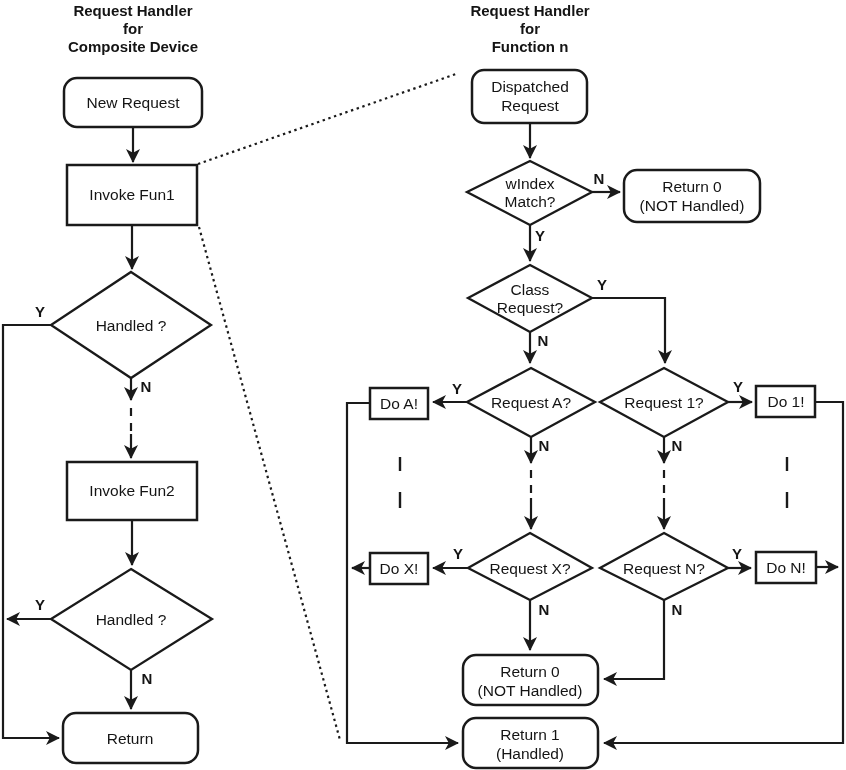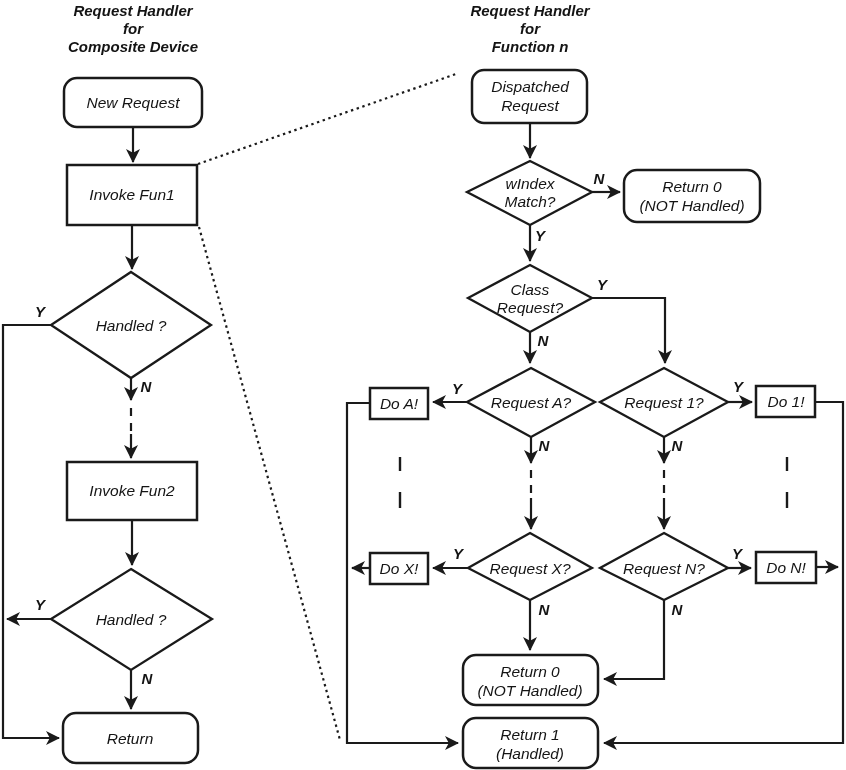--- a/index.html
+++ b/index.html
@@ -1,16 +1,16 @@
 <!DOCTYPE html>
 <html><head>
 <meta charset="utf-8">
 <style>
   html,body{margin:0;padding:0;background:#ffffff;}
-  .canvas{position:relative;width:846px;height:770px;background:#ffffff;overflow:hidden;font-style:italic;}
+  .canvas{position:relative;width:846px;height:770px;background:#ffffff;overflow:hidden;}
   svg{display:block;}
   .shape{fill:#ffffff;stroke:#1a1a1a;stroke-width:2.3;}
   .rshape{fill:#ffffff;stroke:#1a1a1a;stroke-width:2.5;}
   .conn{fill:none;stroke:#1a1a1a;stroke-width:2.2;}
   .dashseg{fill:none;stroke:#1a1a1a;stroke-width:2.2;stroke-dasharray:8 7;}
   .dotline{fill:none;stroke:#1a1a1a;stroke-width:2.2;stroke-dasharray:2.4 3.6;}
   .ellip{fill:none;stroke:#1a1a1a;stroke-width:2.4;}
   text{font-family:"Liberation Sans","DejaVu Sans",sans-serif;font-size:15.5px;fill:#141414;text-anchor:middle;}
   .title{font-size:15px;font-weight:600;}
   .yn{font-size:15px;font-weight:600;}

